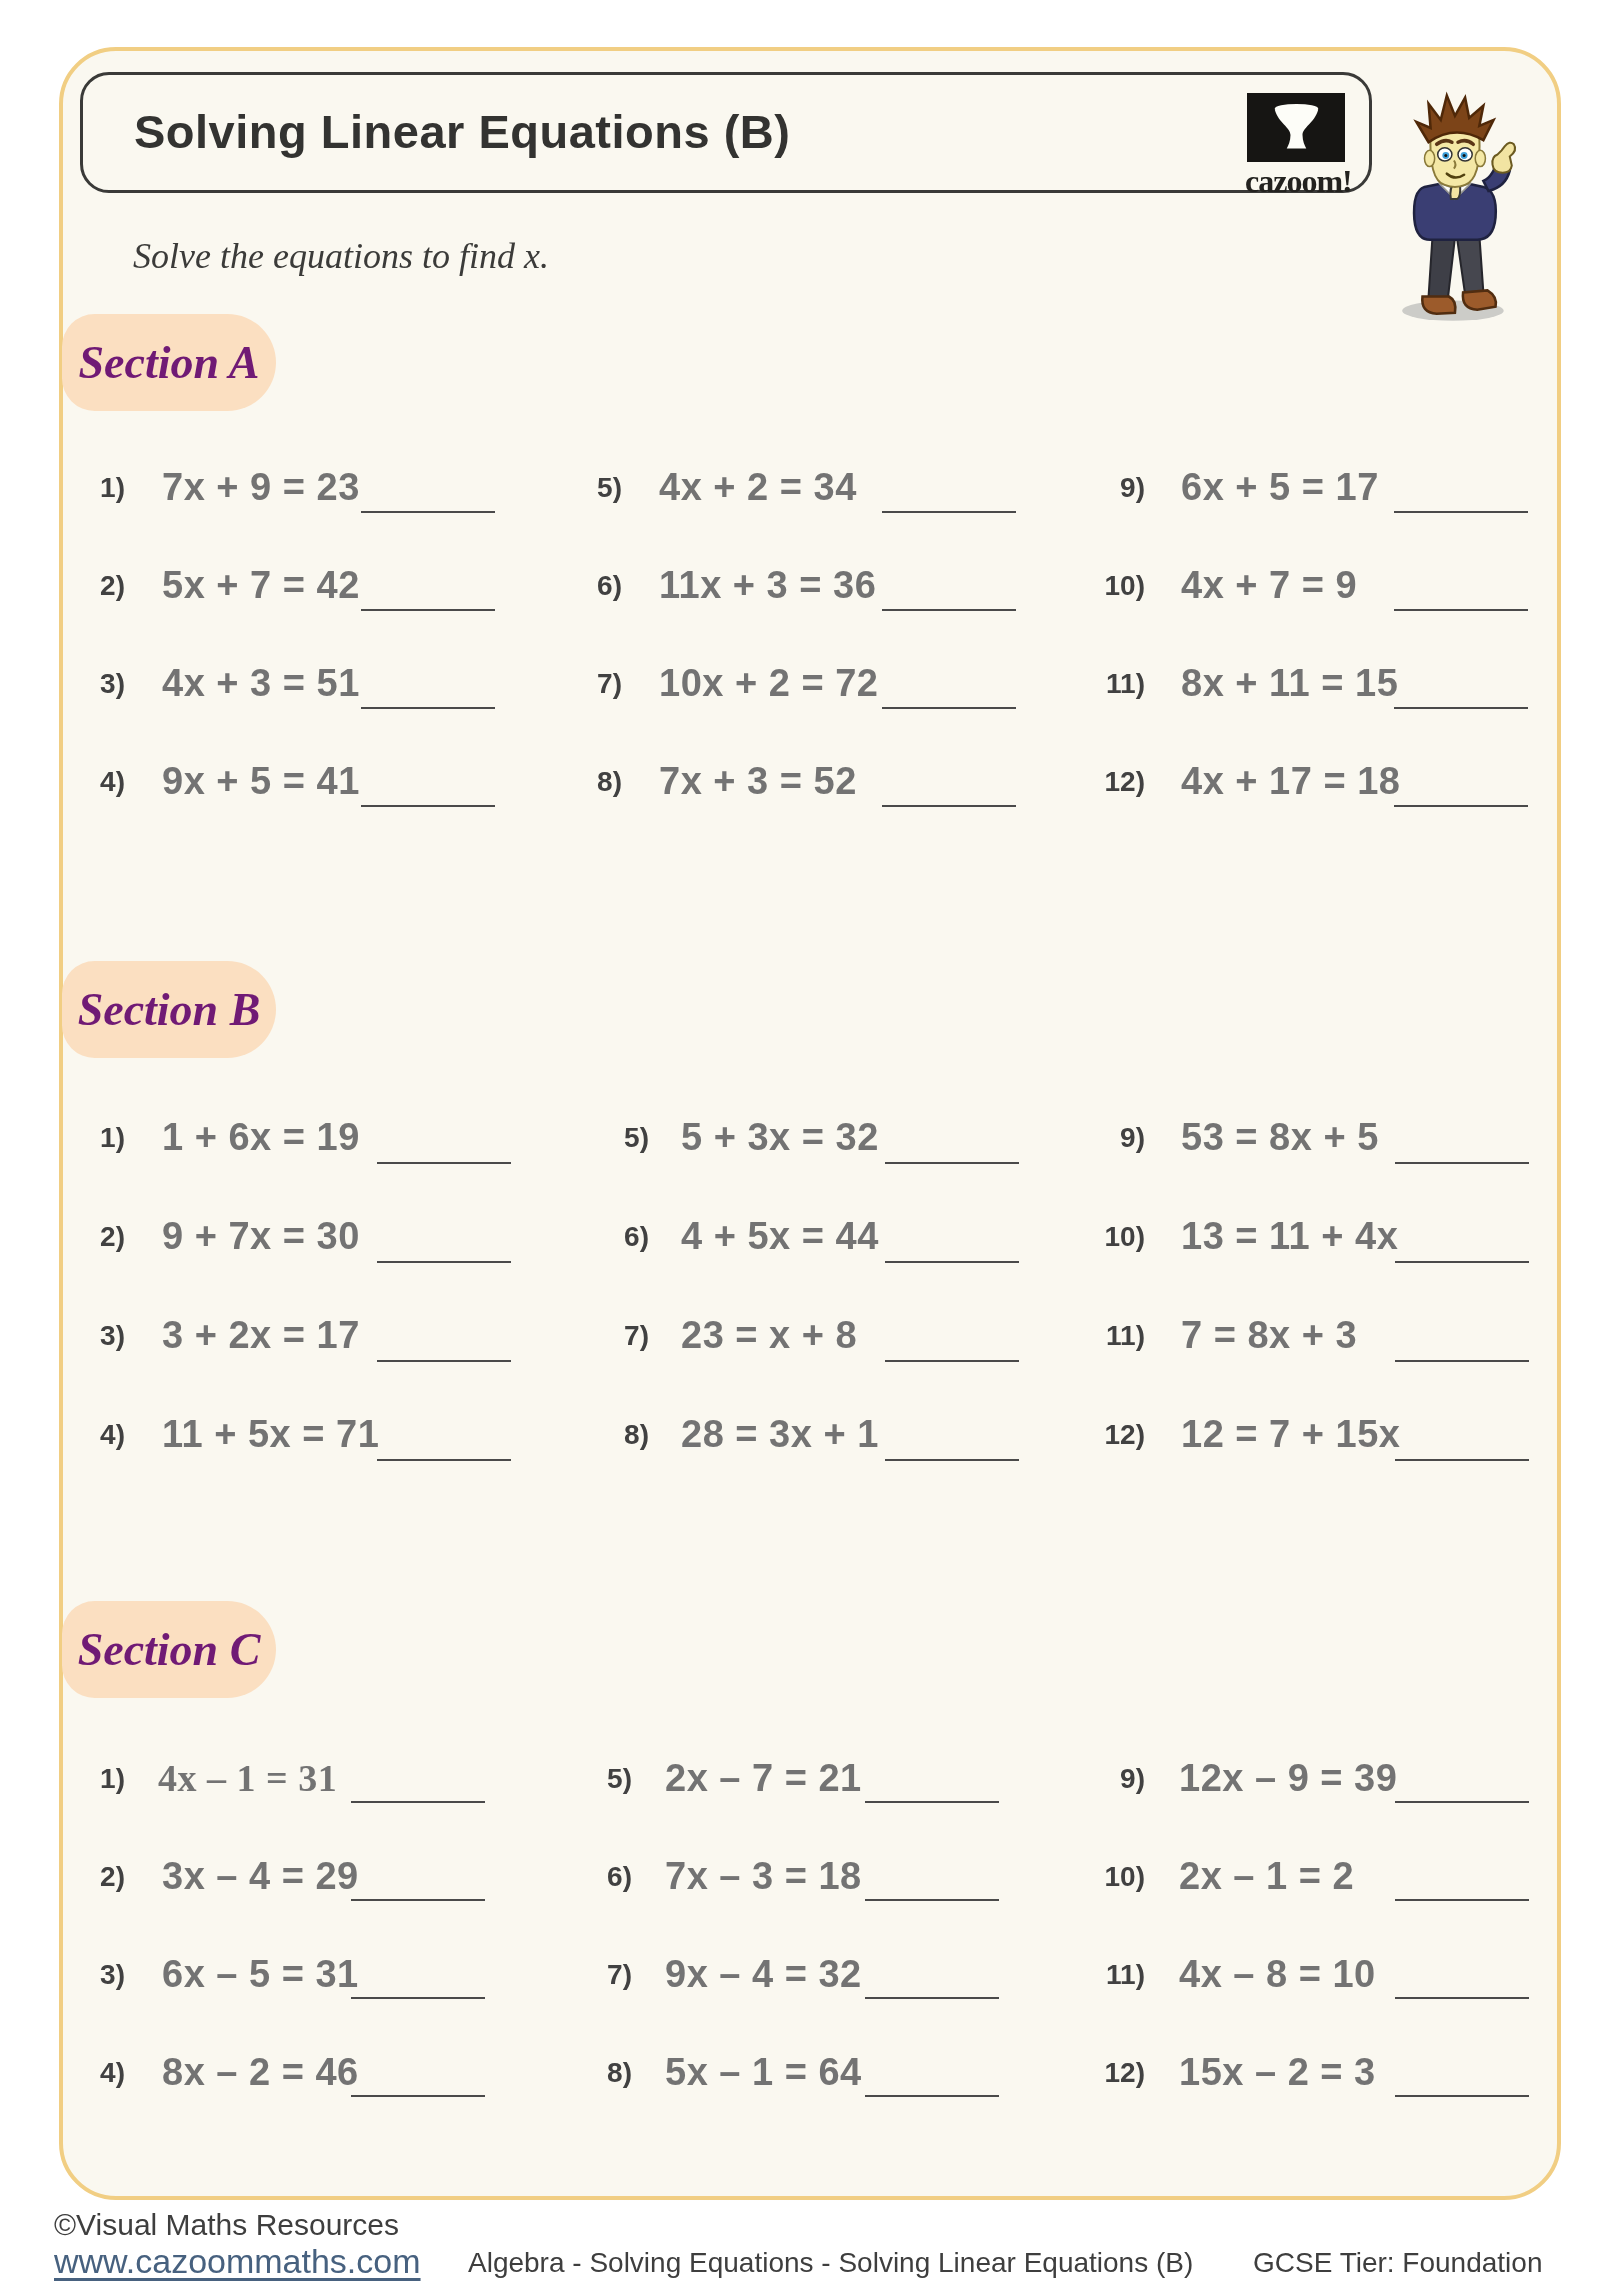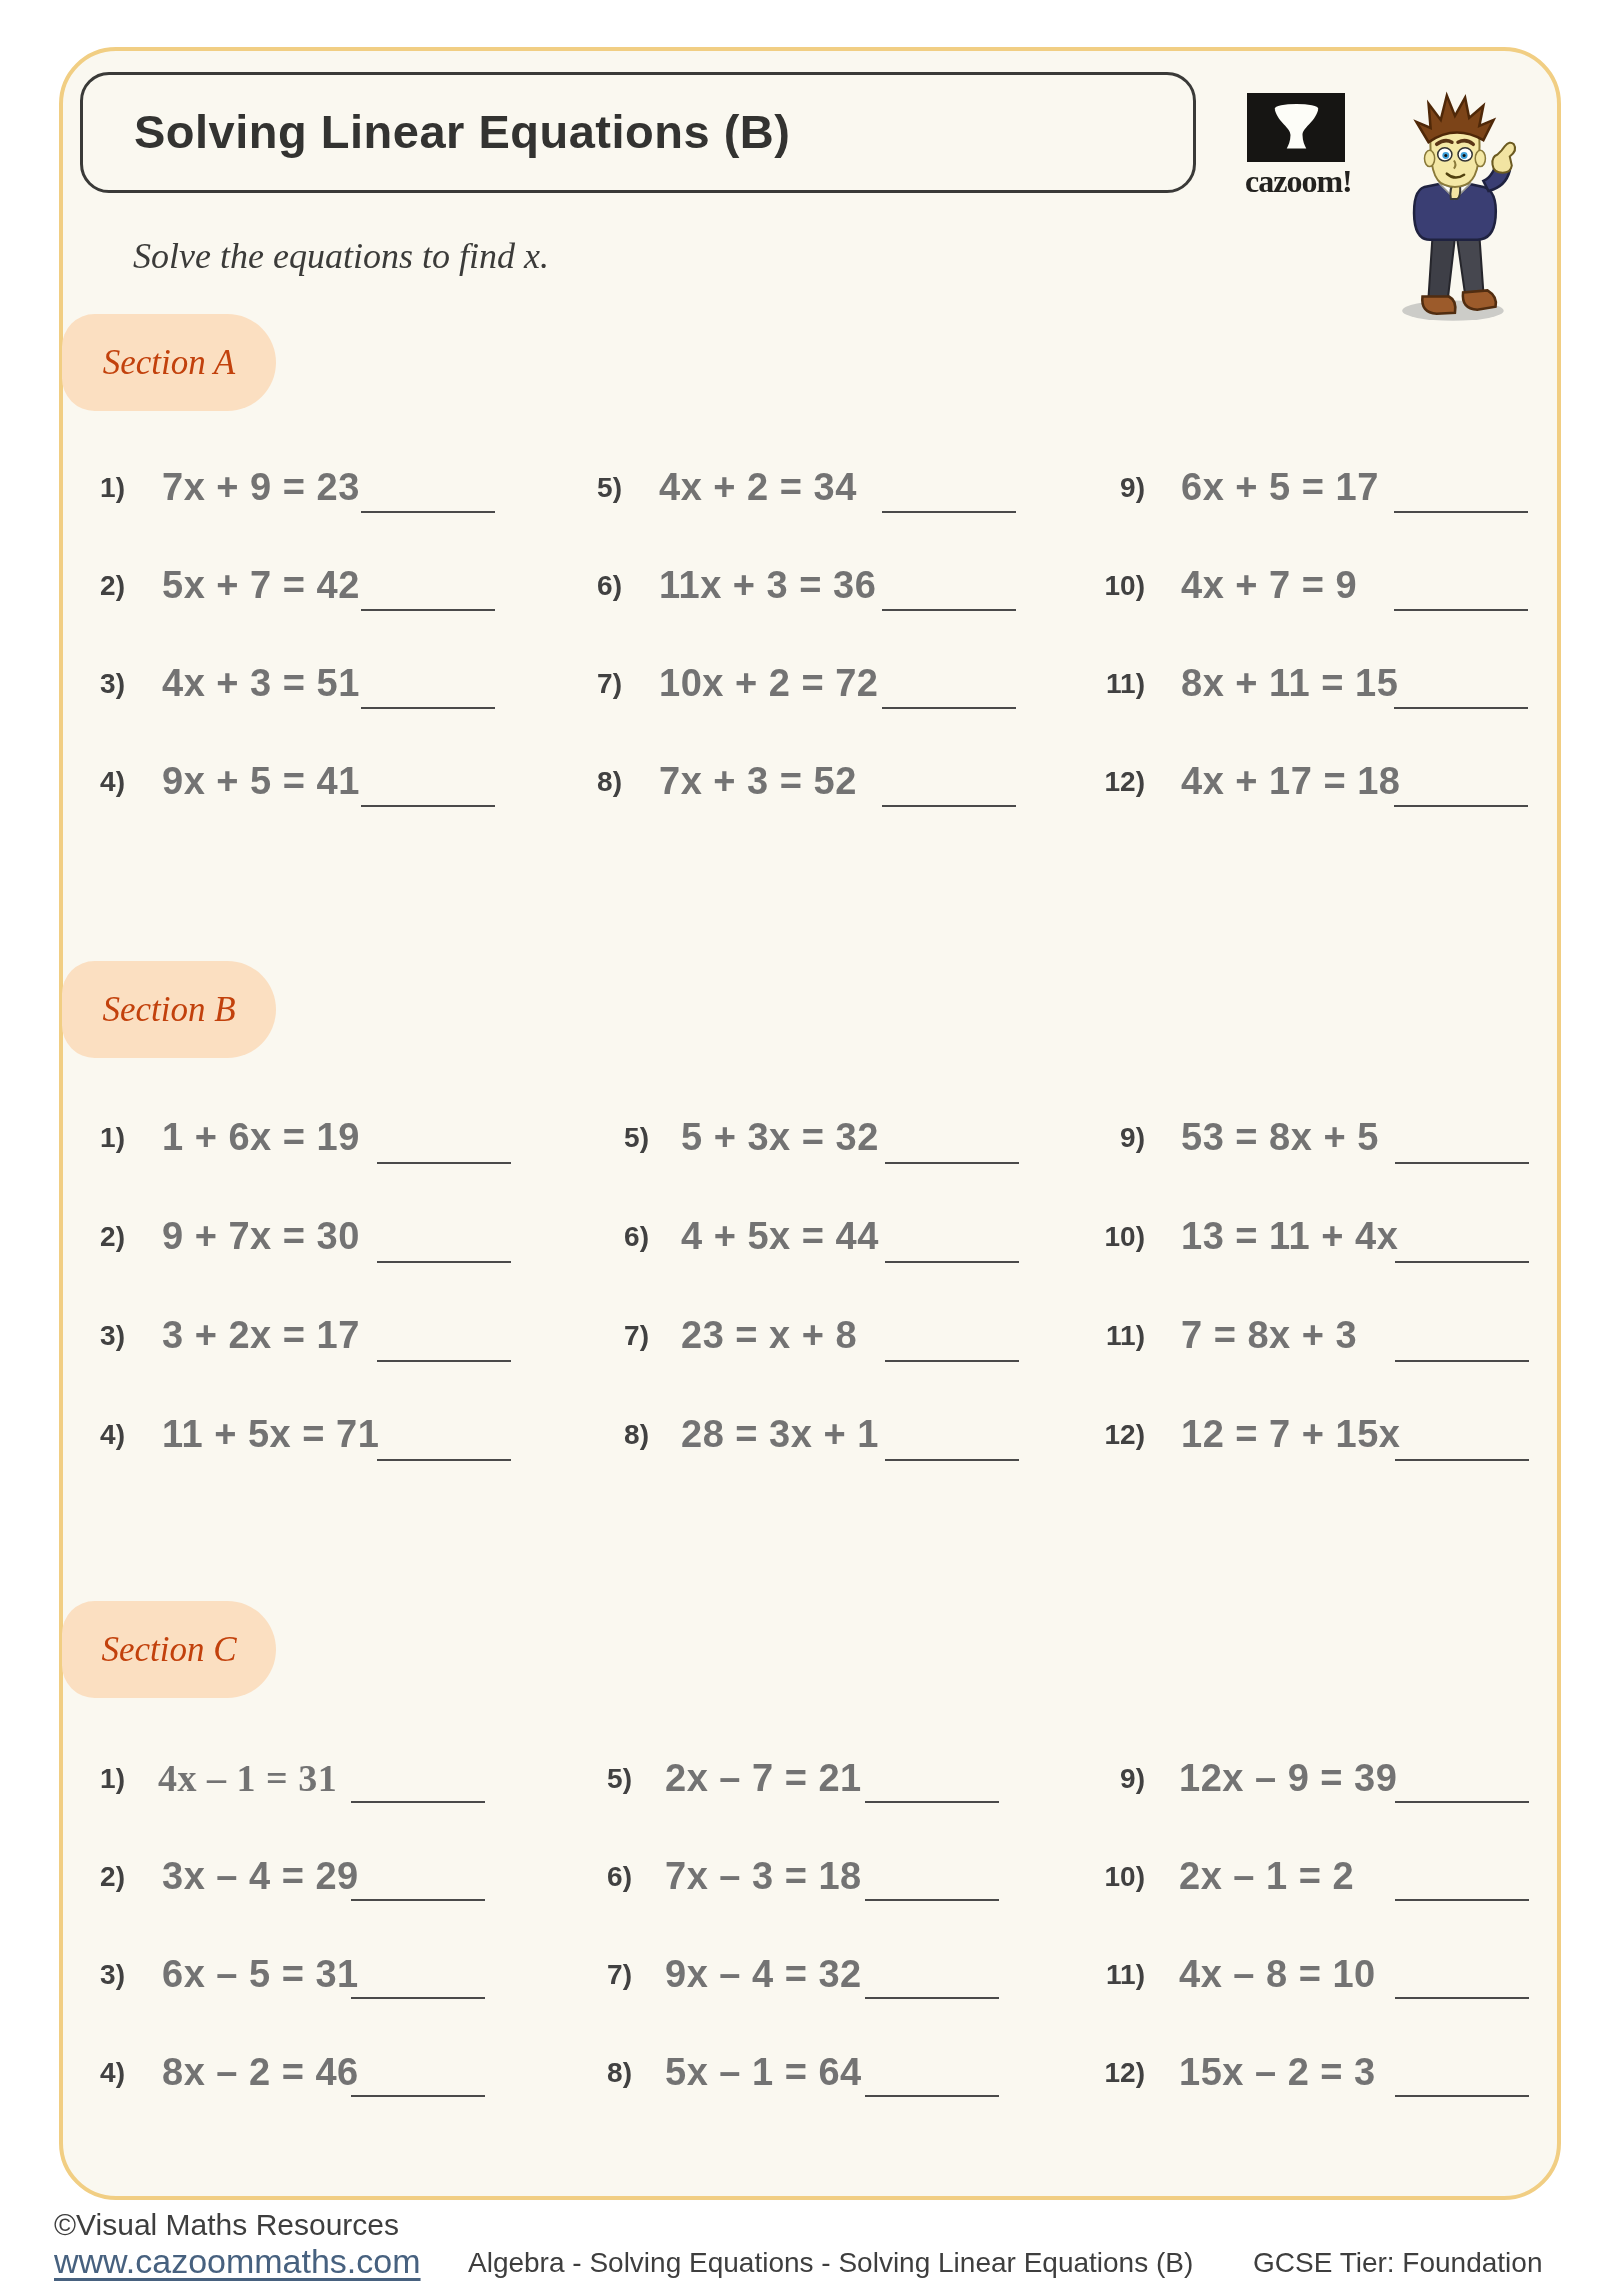--- a/index.html
+++ b/index.html
@@ -7,21 +7,21 @@
     position:relative; width:1621px; height:2293px;
     background:#ffffff; overflow:hidden;
     font-family:"Liberation Sans", sans-serif;
   }
   .sheet-frame {
     position:absolute; left:59px; top:47px; width:1502px; height:2153px;
     border:4.9px solid #F1CE83; border-radius:57px; background:#FAF8F0;
     box-sizing:border-box;
   }
   .title-box {
-    position:absolute; left:80px; top:72px; width:1116px; height:121px;
+    position:absolute; left:80px; top:72px; width:1292px; height:121px;
     border:3.9px solid #3A3A38; border-radius:29px; background:#FAF8F0;
     box-sizing:border-box;
   }
   .title-text {
     position:absolute; left:51px; top:29px; font-size:47px; font-weight:bold;
     color:#333331; letter-spacing:0.5px; white-space:nowrap;
   }
   .logo { position:absolute; left:1162px; top:17.6px; width:102px; text-align:center; }
   .logo-box {
     width:98px; height:69px; background:#161513; margin:0 auto;
@@ -35,22 +35,22 @@
     position:absolute; left:133px; top:235px;
     font-family:"Liberation Serif", serif; font-style:italic;
     font-size:36px; color:#3B3B39;
   }
   .section-pill {
     position:absolute; left:62px; width:214px; height:97px;
     background:#FBDFC1; border-radius:33px 49px 49px 33px;
     display:flex; align-items:center; justify-content:center;
   }
   .section-pill span {
-    font-family:"Liberation Serif", serif; font-weight:normal; font-style:italic;
-    font-size:35px; color:#c2410c;
+    font-family:"Liberation Serif", serif; font-weight:bold; font-style:italic;
+    font-size:46px; color:#701a75;
   }
   .problem-num {
     position:absolute; width:88px; text-align:right;
     font-size:28px; font-weight:bold; color:#414141; line-height:33px;
   }
   .problem-eq {
     position:absolute; font-size:38px; font-weight:bold; color:#737373;
     line-height:33px; letter-spacing:0.5px; white-space:pre;
   }
   .answer-line {

